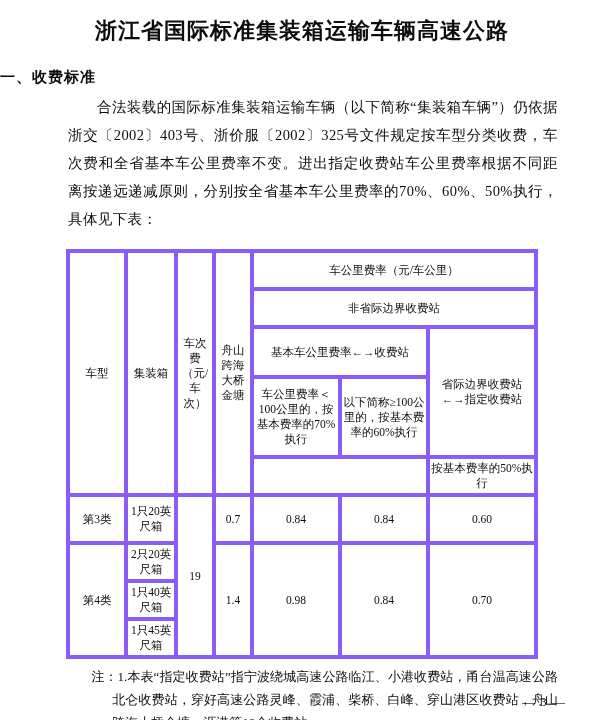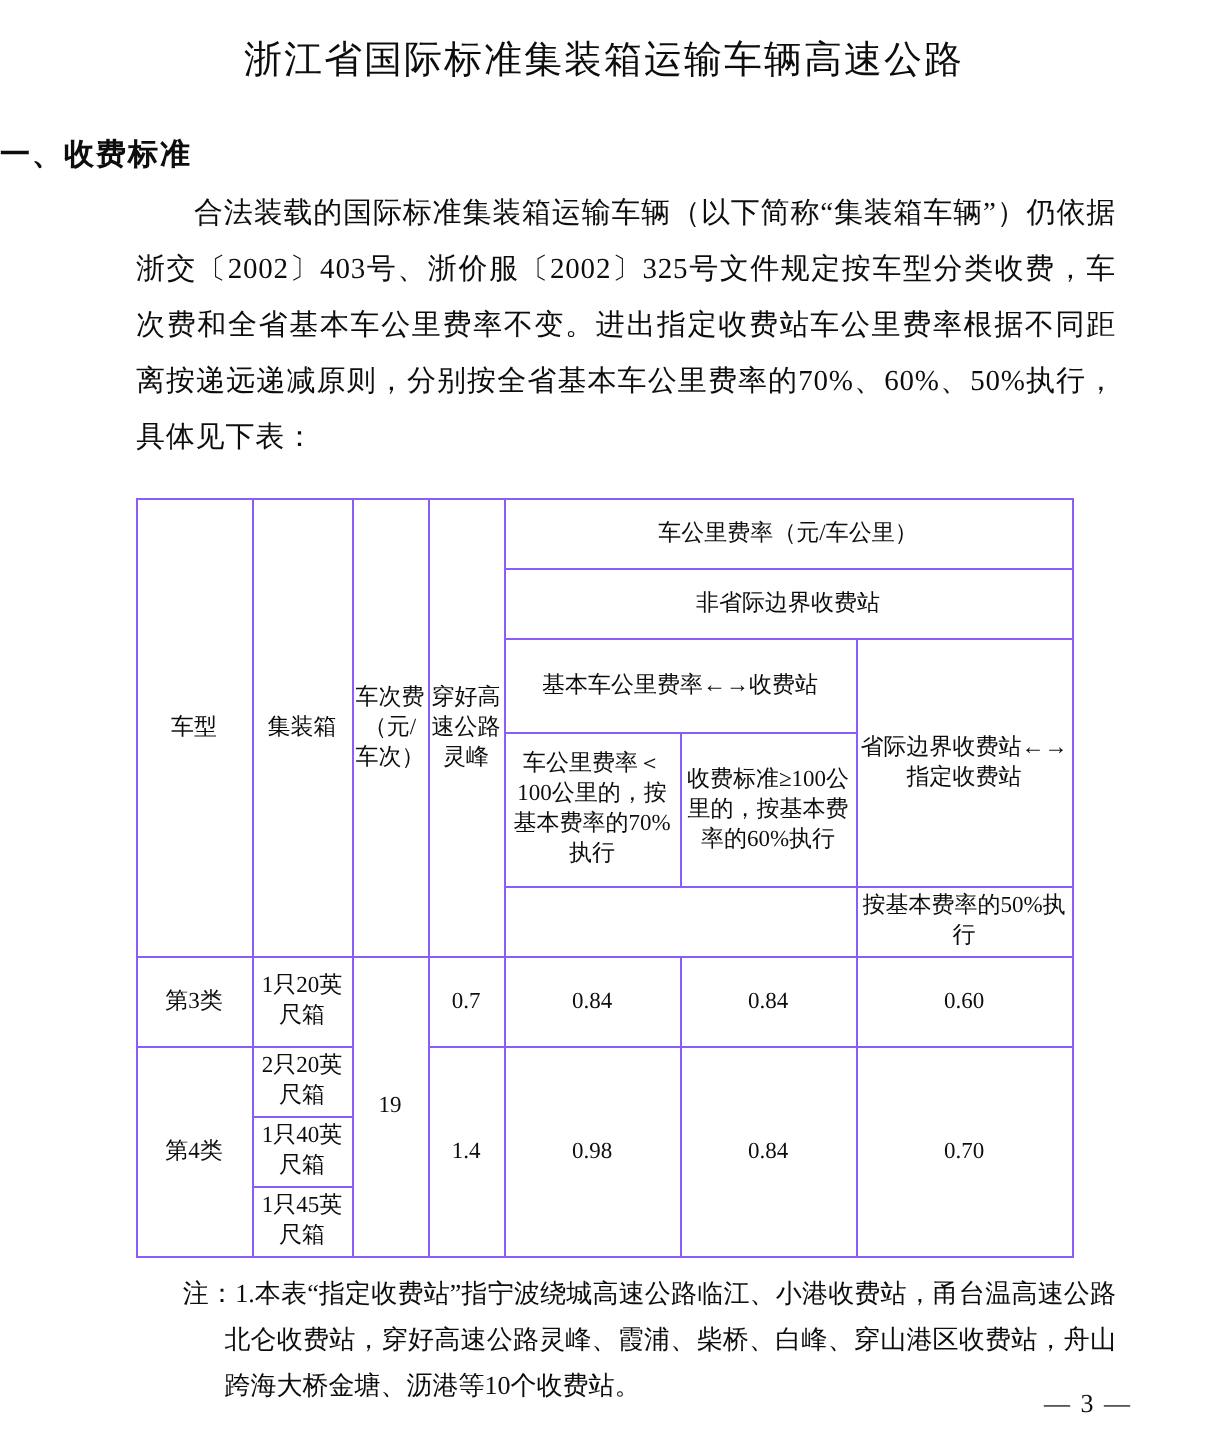--- a/index.html
+++ b/index.html
@@ -20,22 +20,22 @@
     width: 604px;
     height: 720px;
     padding: 0;
     box-sizing: border-box;
   }
   .title-block {
     text-align: center;
     padding-top: 16px;
   }
   .title-line {
-    font-size: 19px;
-    font-weight: normal;
+    font-size: 22px;
+    font-weight: bold;
     letter-spacing: 1px;
     line-height: 30px;
     font-family: "Liberation Serif", "DejaVu Serif", serif;
   }
   .section-heading {
     font-size: 15px;
     font-weight: bold;
     margin: 22px 0 6px 0;
     letter-spacing: 1px;
   }
@@ -48,21 +48,21 @@
     text-indent: 2em;
     letter-spacing: 0.4px;
   }
   table.fee {
     border-collapse: collapse;
     margin: 14px auto 0 auto;
     width: 468px;
     table-layout: fixed;
   }
   table.fee td, table.fee th {
-    border: 1px solid #8b5cf6;
+    border: 4px solid #8b5cf6;
     font-size: 11.5px;
     line-height: 15px;
     text-align: center;
     vertical-align: middle;
     font-weight: normal;
     padding: 2px 1px;
     font-family: "Liberation Serif", "DejaVu Serif", serif;
   }
   td.tall { height: 30px; }
   .notes {
@@ -105,33 +105,33 @@
       <col style="width:38px">
       <col style="width:88px">
       <col style="width:88px">
       <col style="width:108px">
     </colgroup>
     <tbody>
       <tr>
         <td rowspan="5">车型</td>
         <td rowspan="5">集装箱</td>
         <td rowspan="5">车次费（元/车次）</td>
-        <td rowspan="5">穿好高速公路灵峰</td>
+        <td rowspan="5">舟山跨海大桥金塘</td>
         <td colspan="3" class="tall">车公里费率（元/车公里）</td>
       </tr>
       <tr>
         <td colspan="3" class="tall">非省际边界收费站</td>
       </tr>
       <tr>
         <td colspan="2" style="height:42px">基本车公里费率←→收费站</td>
         <td rowspan="2">省际边界收费站←→指定收费站</td>
       </tr>
       <tr>
         <td style="height:72px">车公里费率＜100公里的，按基本费率的70%执行</td>
-        <td>收费标准≥100公里的，按基本费率的60%执行</td>
+        <td>以下简称≥100公里的，按基本费率的60%执行</td>
       </tr>
       <tr>
         <td colspan="2" style="height:26px"></td>
         <td>按基本费率的50%执行</td>
       </tr>
 
       <tr>
         <td style="height:40px">第3类</td>
         <td>1只20英尺箱</td>
         <td rowspan="4">19</td>

